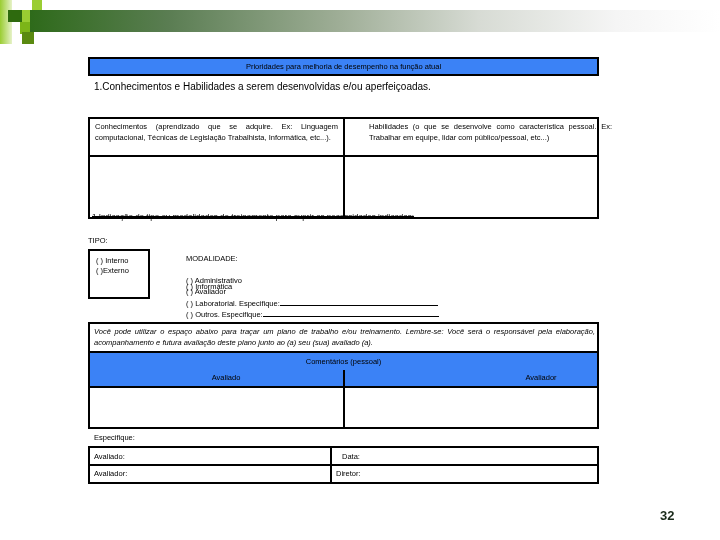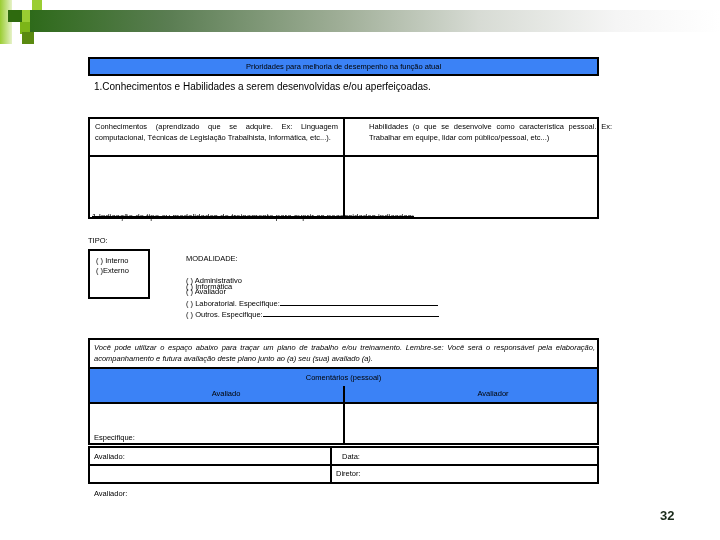--- a/index.html
+++ b/index.html
@@ -71,38 +71,38 @@
 <div class="txt small" style="left:186px; top:264px;margin-top:17px;">(   ) Informática</div>
 <div class="txt small" style="left:186px; top:275px;">(   ) Administrativo</div>
 <div class="txt small" style="left:186px; top:286px;">(   ) Avaliador</div>
 <div class="txt small" style="left:186px; top:297px;">
   <span>(   ) Laboratorial. Especifique:</span><span class="line-u" style="width:158px;"></span>
 </div>
 <div class="txt small" style="left:186px; top:308px;">
   <span>(   ) Outros. Especifique:</span><span class="line-u" style="width:176px;"></span>
 </div>
 
-<div class="box" style="left:88px; top:322px; width:511px; height:107px;margin-top:16px;">
+<div class="box" style="left:88px; top:322px; width:511px; height:107px;">
   <div class="txt small just" style="left:4px; top:2px; width:501px; font-style:italic;">Você pode utilizar o espaço abaixo para traçar um plano de trabalho e/ou treinamento. Lembre-se: Você será o responsável pela elaboração, acompanhamento e futura avaliação deste plano junto ao (a) seu (sua) avaliado (a).</div>
   <div class="gray" style="position:absolute; left:0; top:27px; width:100%; height:17px; border-top:2px solid #000; border-bottom:2px solid #000;">
     <div class="txt small center" style="left:0; right:0; top:3px;">Comentários (pessoal)</div>
   </div>
   <div class="gray" style="position:absolute; left:0; top:46px; width:100%; height:16px; border-bottom:2px solid #000;">
     <div class="txt small center" style="left:0; width:272px; top:2px;">Avaliado</div>
-    <div class="txt small center" style="left:255px; width:296px; top:2px;">Avaliador</div>
+    <div class="txt small center" style="left:255px; width:296px; top:2px;padding-left:48px;">Avaliador</div>
   </div>
   <div style="position:absolute; left:253px; top:46px; height:57px; border-left:2px solid #000;"></div>
   <div style="position:absolute; left:2px; top:64px; width:248px; height:38px;"></div>
   <div style="position:absolute; left:258px; top:64px; width:248px; height:38px;"></div>
 </div>
 
 <div class="txt small" style="left:94px; top:432px;">Especifique:</div>
 
 <div class="box" style="left:88px; top:446px; width:511px; height:38px;">
   <div style="position:absolute; left:0; top:16px; width:100%; border-top:2px solid #000;"></div>
   <div style="position:absolute; left:240px; top:0; height:100%; border-left:2px solid #000;"></div>
   <div class="txt small" style="left:4px; top:3px;">Avaliado:</div>
   <div class="txt small" style="left:252px; top:3px;">Data:</div>
-  <div class="txt small" style="left:4px; top:20px;margin-top:20px;">Avaliador:</div>
+  <div class="txt small" style="left:4px; top:20px;">Avaliador:</div>
   <div class="txt small" style="left:246px; top:20px;">Diretor:</div>
 </div>
 
 <div class="page-num">32</div>
 
 </body></html>

